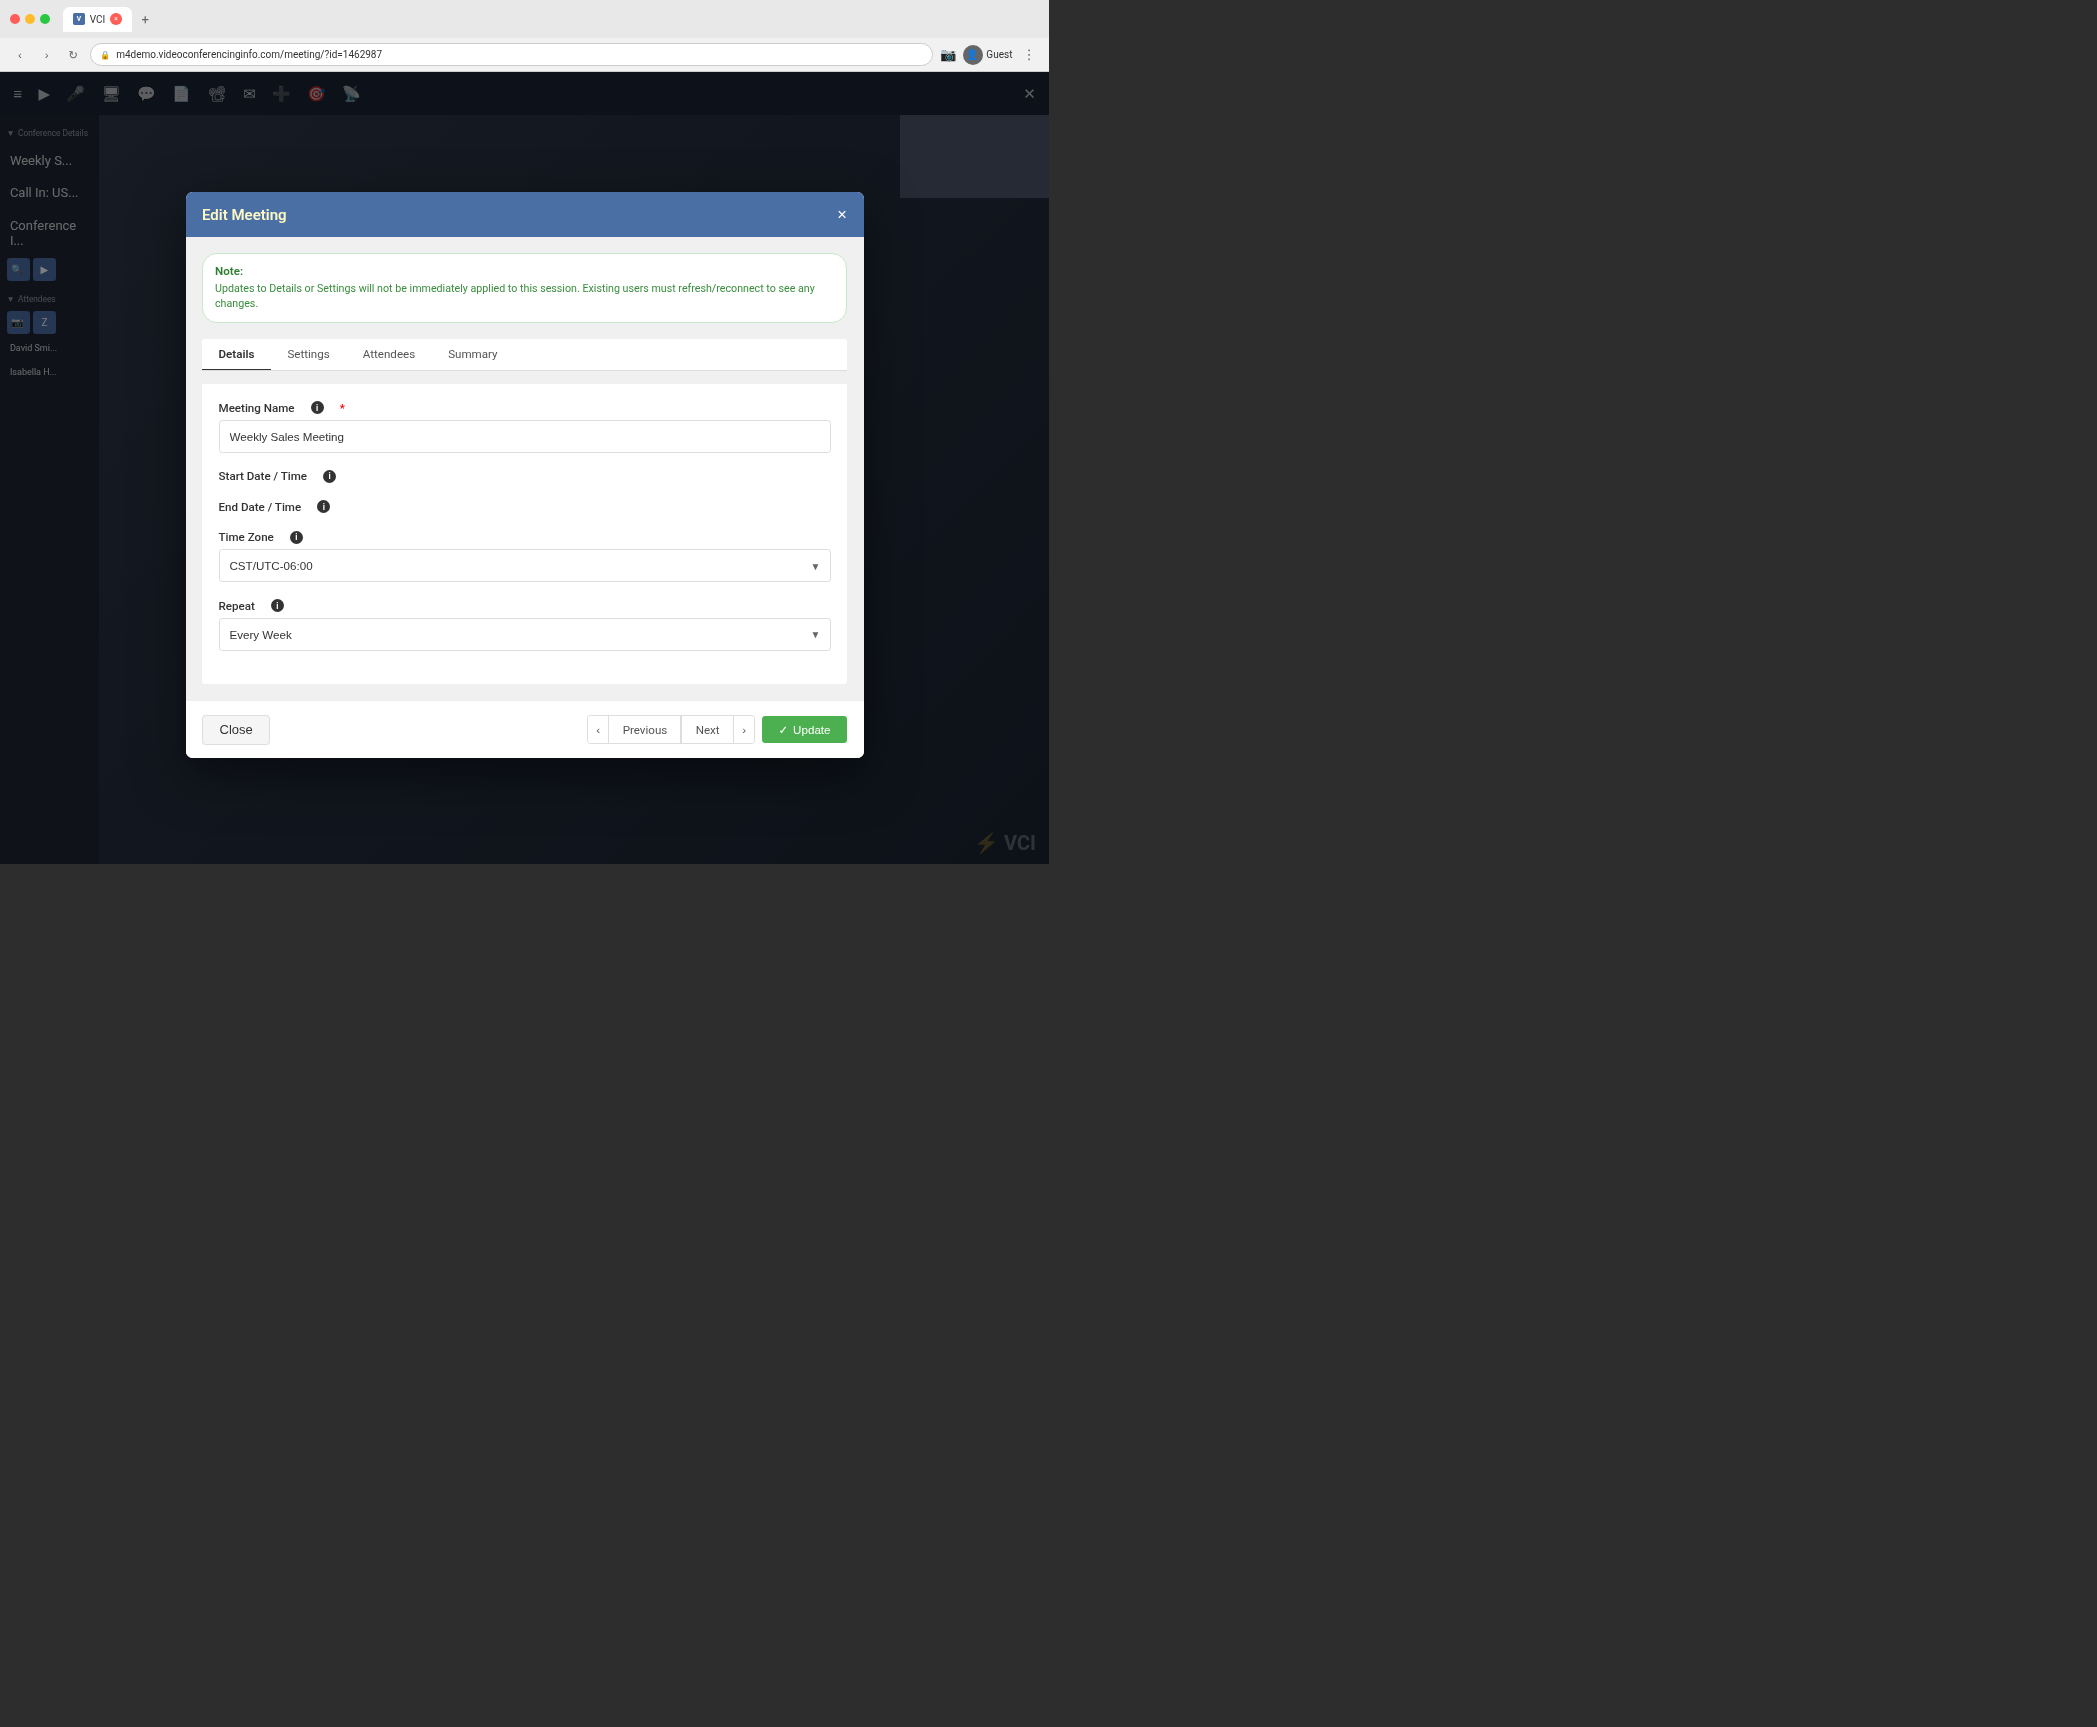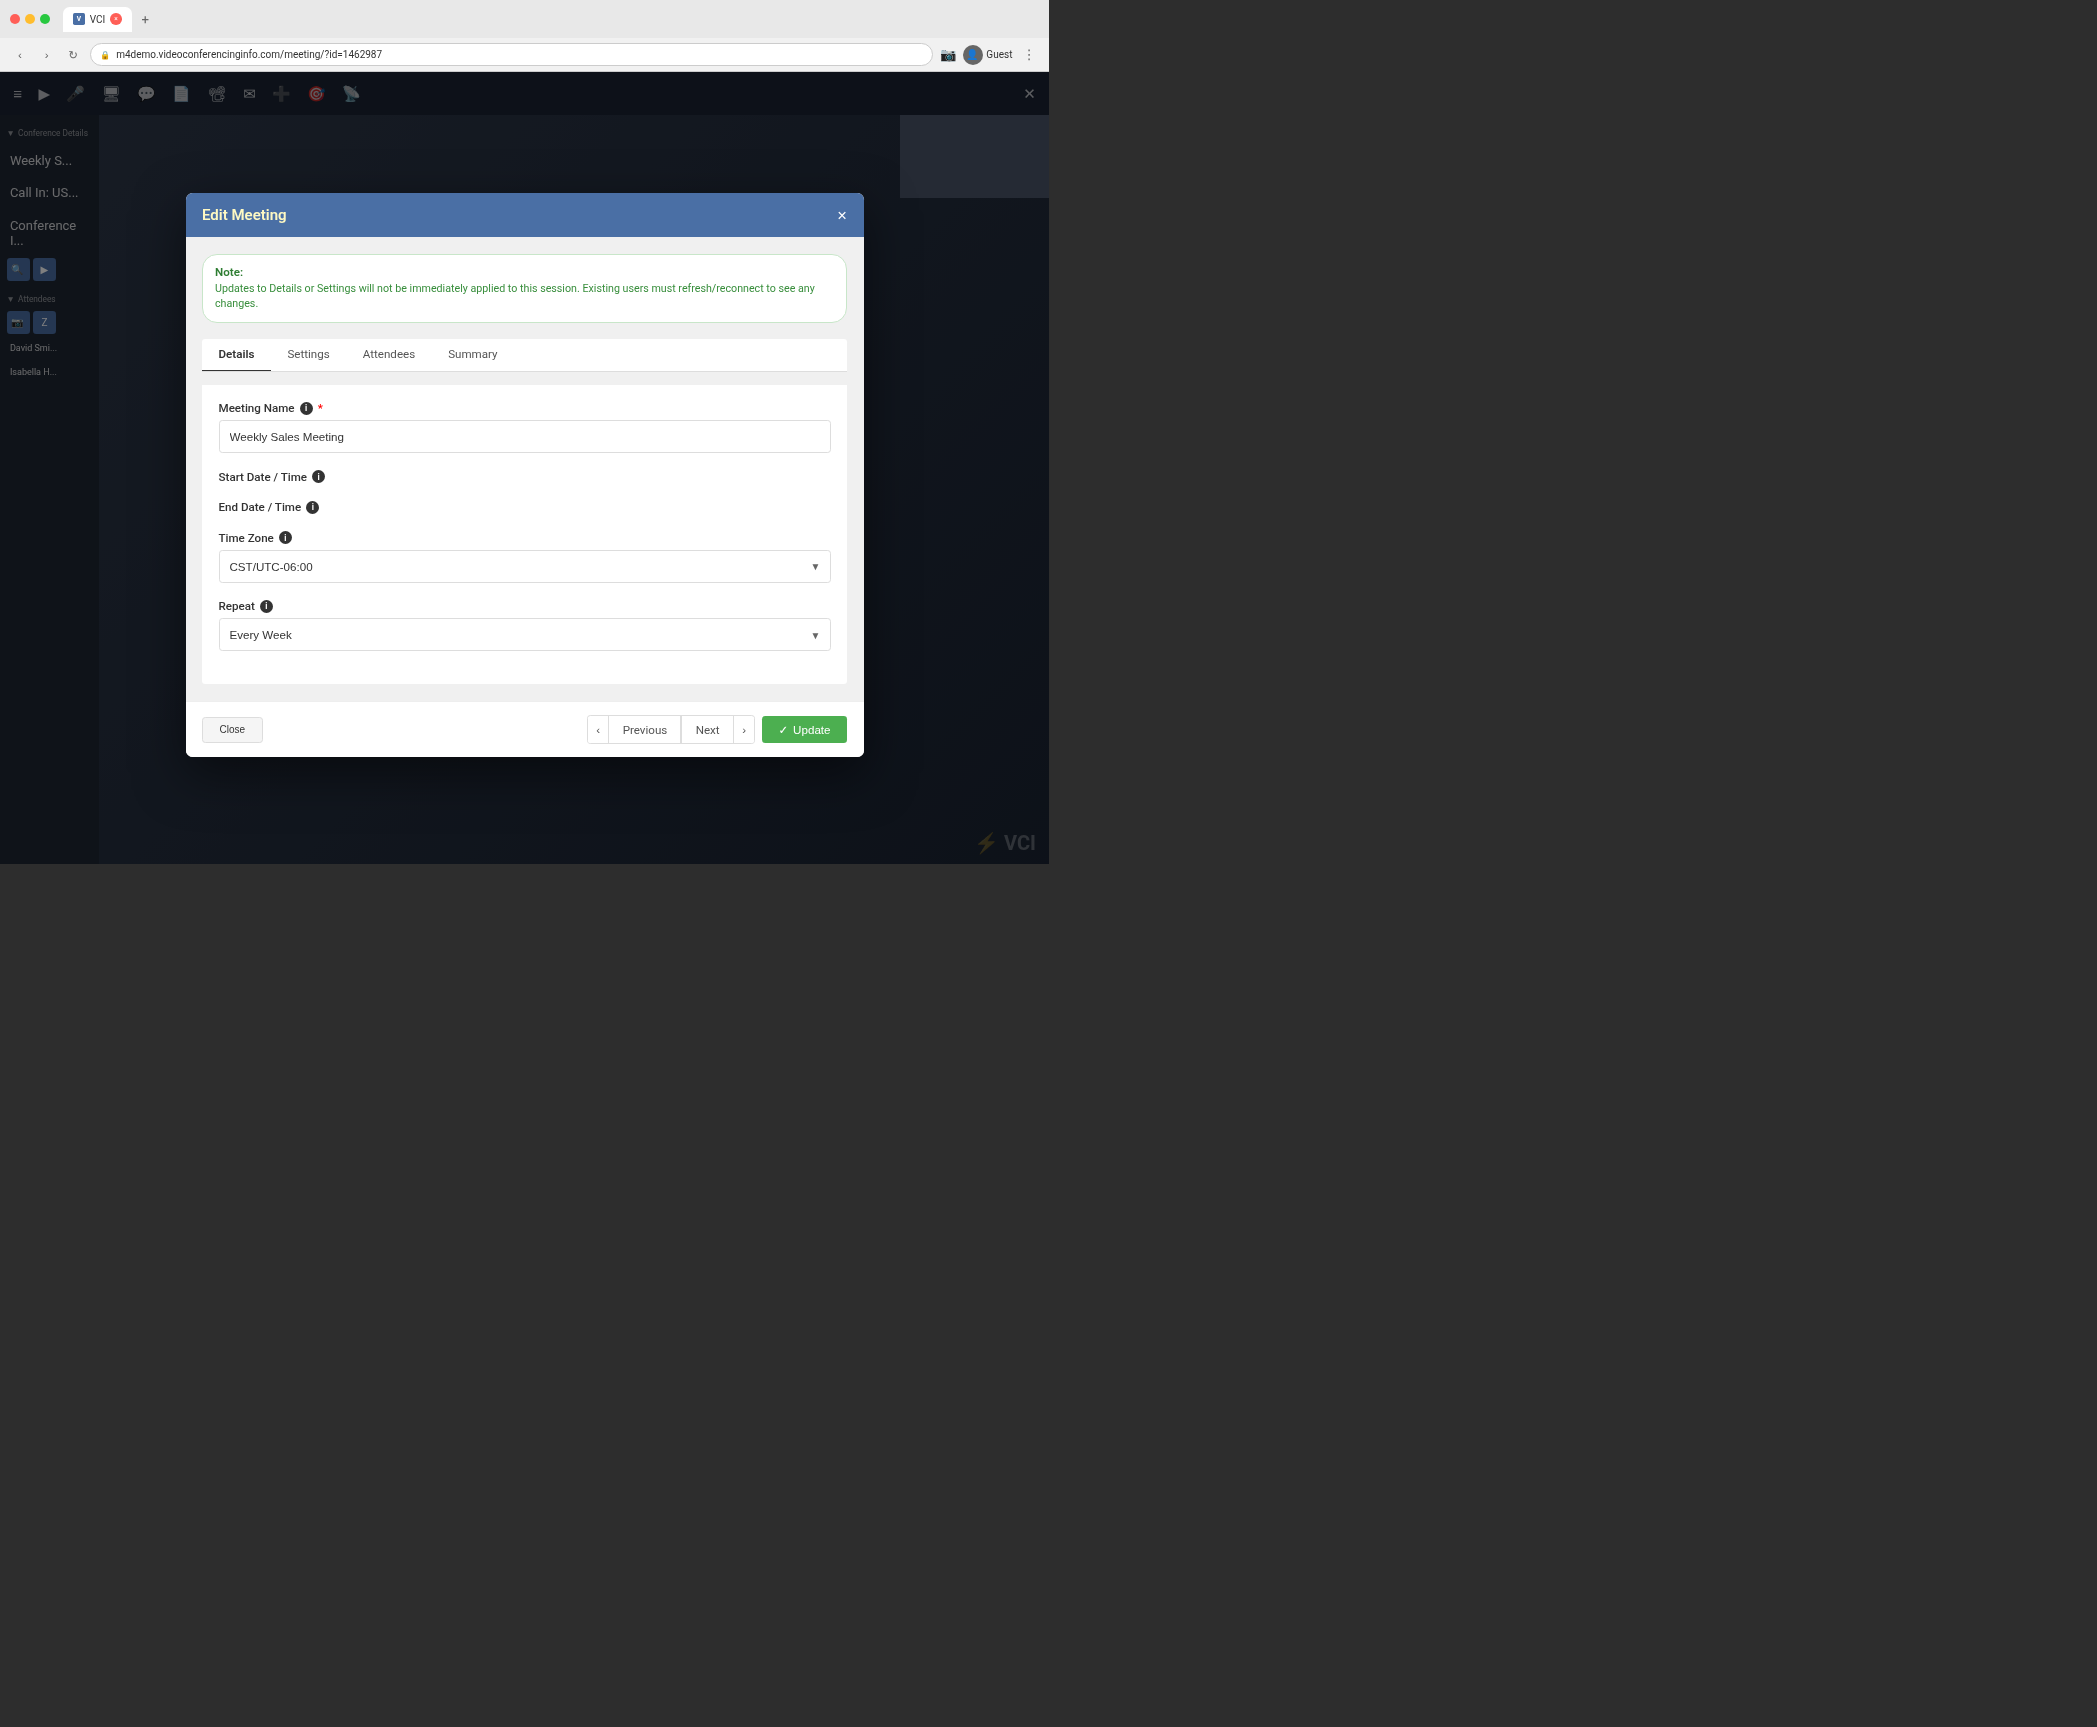--- a/index.html
+++ b/index.html
@@ -401,21 +401,21 @@
       padding: 16.5px;
     }
 
     .form-group {
       margin-bottom: 16.5px;
     }
 
     .form-label {
       display: flex;
       align-items: center;
-      gap: 5px;
+      gap: 16px;
       font-size: 11.6px;
       font-weight: 500;
       color: #333;
       margin-bottom: 5px;
     }
 
     .info-icon {
       width: 13.2px;
       height: 13.2px;
       border-radius: 50%;
@@ -479,21 +479,21 @@
       align-items: center;
       justify-content: space-between;
       border-top: 0.8px solid #eee;
     }
 
     .close-btn {
       padding: 6.6px 16.5px;
       background: #f5f5f5;
       border: 0.8px solid #ddd;
       border-radius: 3.3px;
-      font-size: 10px;
+      font-size: 13px;
       color: #333;
       cursor: pointer;
     }
 
     .footer-right {
       display: flex;
       align-items: center;
       gap: 6.6px;
     }
 

